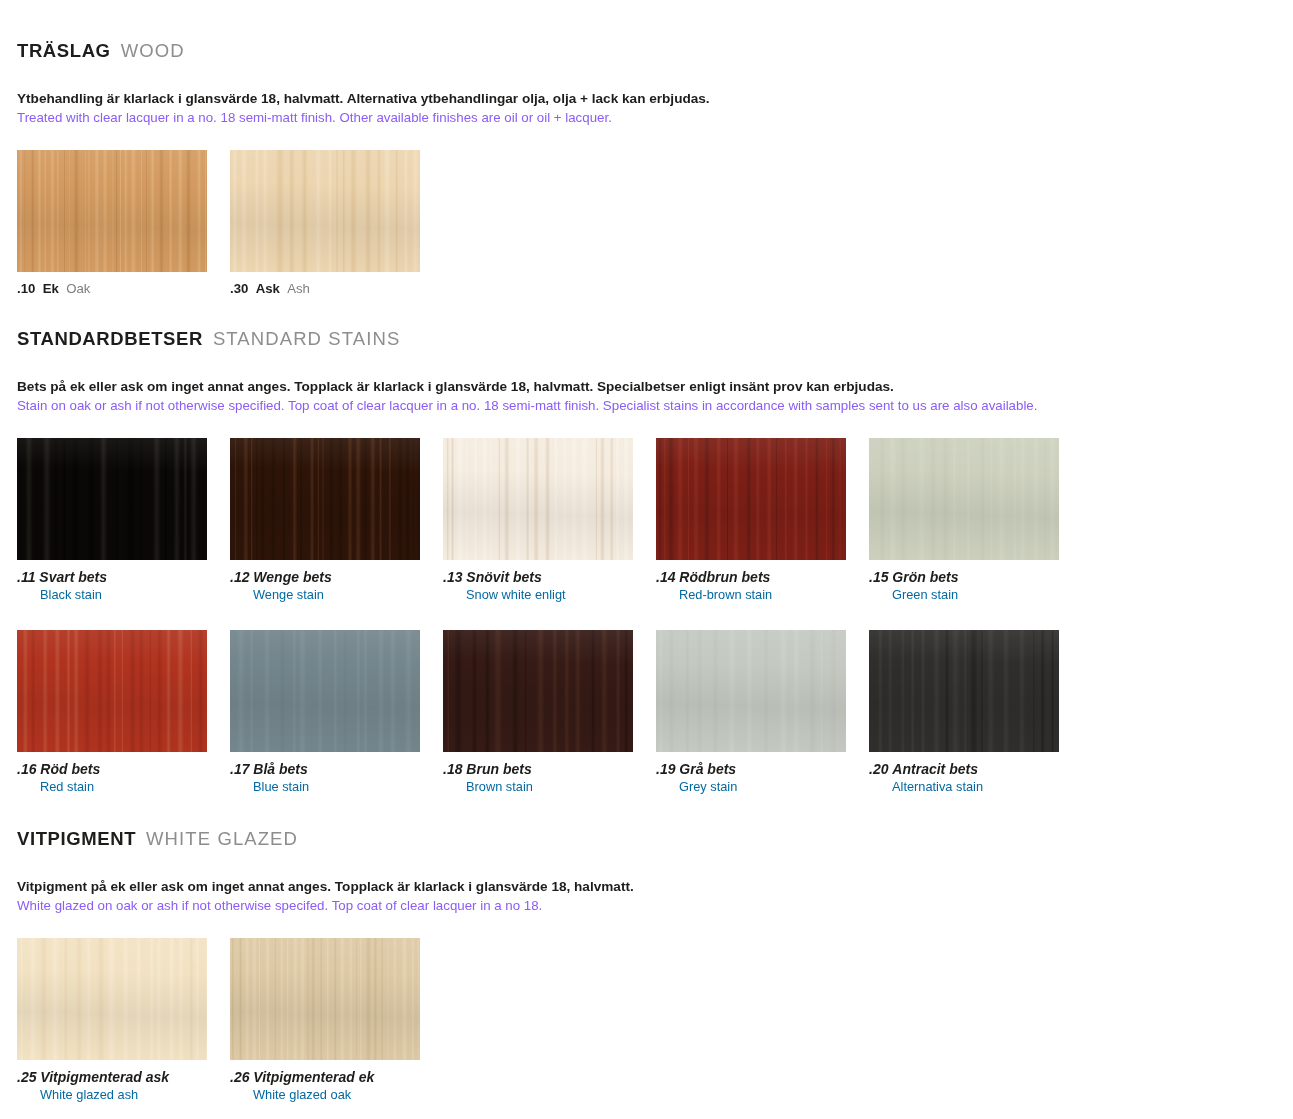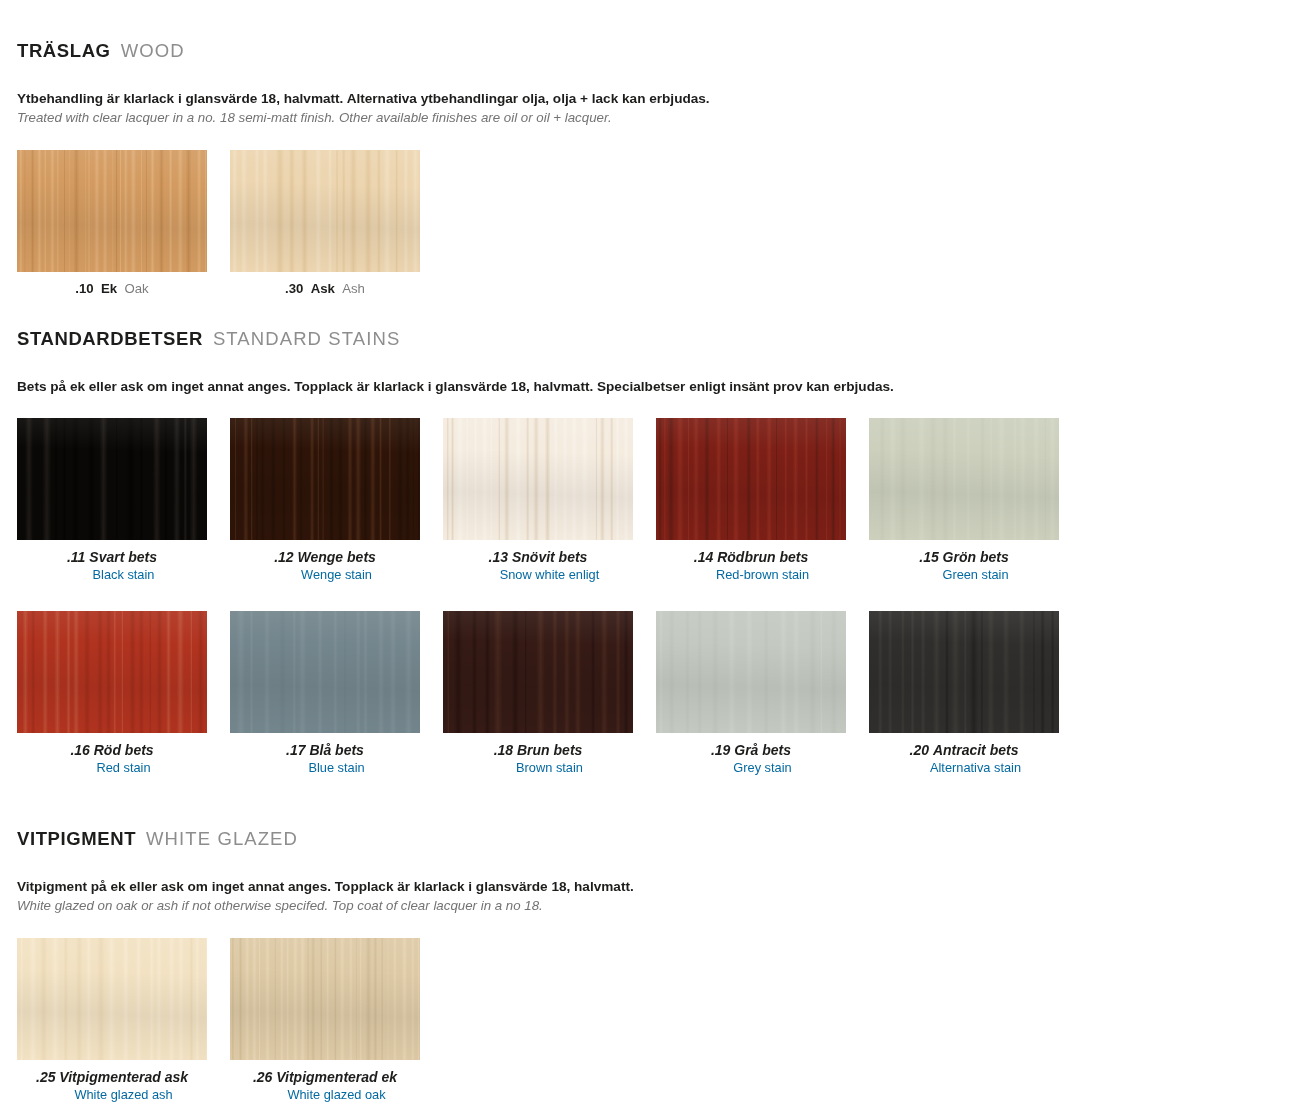--- a/index.html
+++ b/index.html
@@ -53,33 +53,31 @@
   .desc-sv {
     font-size: 13.6px;
     font-weight: bold;
     color: #1d1d1b;
     line-height: 1.35;
     white-space: nowrap;
   }
   .desc-en {
     font-size: 13.3px;
     font-weight: normal;
-    color: #737373;
+    color: #8b5cf6;
     line-height: 1.45;
     white-space: nowrap;
-    font-style: italic;
   }
 
   
   .swatch-grid {
     display: flex;
     flex-wrap: wrap;
     padding-left: 17px;
     column-gap: 23px;
-    text-align: center;
   }
   .swatch-cell {
     width: 190px;
   }
   .swatch {
     width: 190px;
     height: 122px;
     position: relative;
     overflow: hidden;
     background-color: #ddd;
@@ -158,20 +156,21 @@
       </div>
   </section>
 
   <section class="section" id="sec-stains">
     <div class="section-head">
       <span class="sv-title">STANDARDBETSER</span>
       <span class="en-title">STANDARD STAINS</span>
     </div>
     <div class="section-desc">
       <div class="desc-sv">Bets på ek eller ask om inget annat anges. Topplack är klarlack i glansvärde 18, halvmatt. Specialbetser enligt insänt prov kan erbjudas.</div>
+      <div class="desc-en">Stain on oak or ash if not otherwise specified. Top coat of clear lacquer in a no. 18 semi-matt finish. Specialist stains in accordance with samples sent to us are also available.</div>
     </div>
     <div class="swatch-grid" id="stain-grid">
         <div class="swatch-cell">
           <div class="swatch" style="background-color: rgb(10, 8, 6);">
             <div class="grain" style="background-image: linear-gradient(182deg, rgba(255, 255, 255, 0.07) 0%, rgba(0, 0, 0, 0) 28%, rgba(0, 0, 0, 0.06) 62%, rgba(0, 0, 0, 0) 100%), linear-gradient(90deg, rgb(10, 8, 6) 0%, rgb(10, 8, 6) 4.13%, rgb(29, 26, 23) 6.3%, rgb(10, 8, 6) 8.48%, rgb(10, 8, 6) 13.31%, rgb(29, 26, 23) 15.71%, rgb(10, 8, 6) 18.1%, rgb(10, 8, 6) 19.59%, rgb(5, 4, 3) 20.5%, rgb(10, 8, 6) 21.41%, rgb(10, 8, 6) 23.84%, rgb(5, 4, 3) 24.95%, rgb(10, 8, 6) 26.05%, rgb(10, 8, 6) 28.66%, rgb(5, 4, 3) 30.83%, rgb(10, 8, 6) 32.99%, rgb(10, 8, 6) 37.21%, rgb(5, 4, 3) 39.19%, rgb(10, 8, 6) 41.17%, rgb(10, 8, 6) 43.35%, rgb(29, 26, 23) 45.54%, rgb(10, 8, 6) 47.73%, rgb(10, 8, 6) 51.87%, rgb(5, 4, 3) 52.45%, rgb(10, 8, 6) 53.02%, rgb(10, 8, 6) 57.43%, rgb(5, 4, 3) 59.91%, rgb(10, 8, 6) 62.39%, rgb(10, 8, 6) 64.29%, rgb(5, 4, 3) 65.45%, rgb(10, 8, 6) 66.61%, rgb(10, 8, 6) 71.39%, rgb(29, 26, 23) 73.55%, rgb(10, 8, 6) 75.7%, rgb(10, 8, 6) 77.21%, rgb(5, 4, 3) 78.35%, rgb(10, 8, 6) 79.49%, rgb(10, 8, 6) 82.16%, rgb(29, 26, 23) 84.11%, rgb(10, 8, 6) 86.07%, rgb(10, 8, 6) 87.62%, rgb(29, 26, 23) 88.58%, rgb(10, 8, 6) 89.53%, rgb(10, 8, 6) 90.85%, rgb(29, 26, 23) 92.99%, rgb(10, 8, 6) 95.13%, rgb(10, 8, 6) 99.87%, rgb(29, 26, 23) 99.94%, rgb(10, 8, 6) 100%, rgb(10, 8, 6) 100%);"></div>
           </div>
           <div class="swatch-caption">
             <div class="cap-sv"><span class="code">.11</span><span>&nbsp;Svart bets</span></div>
             <div class="cap-en">Black stain</div>
           </div>

